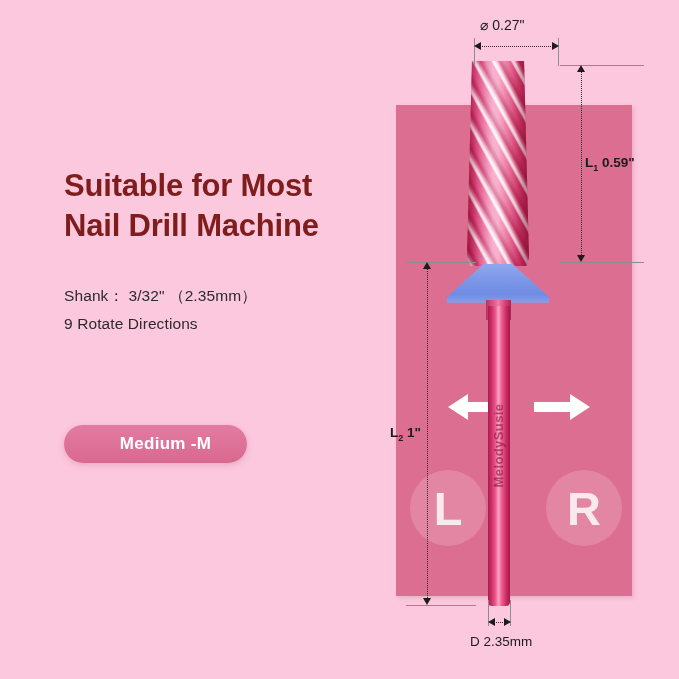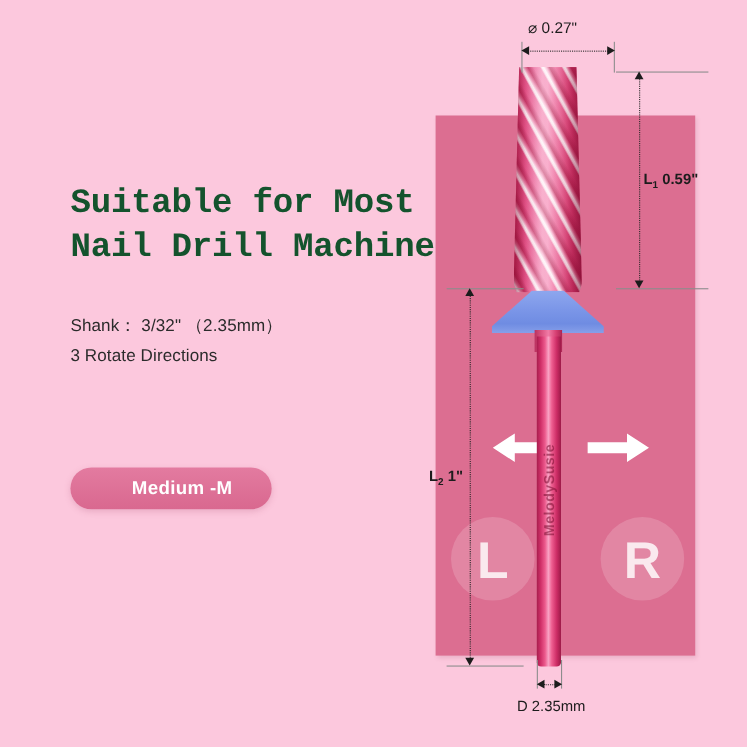--- a/index.html
+++ b/index.html
@@ -9,24 +9,23 @@
     font-family:"Liberation Sans", sans-serif;
     overflow:hidden;
     position:relative;
   }
   #stage{position:absolute;left:0;top:0;width:679px;height:679px;}
 
   
   .headline{
     position:absolute;left:64px;top:166px;
     font-size:31px;line-height:1.28;
-    font-weight:700;color:#14532d;
+    font-weight:700;color:#7f1d1d;
     letter-spacing:-0.2px;
     white-space:pre-line;
-    font-family:Liberation Mono, monospace;
   }
   .spec{
     position:absolute;left:64px;
     font-size:15.5px;color:#2b2b2b;font-weight:400;
     letter-spacing:0.1px;
   }
   .spec-1{top:286px;}
   .spec-2{top:315px;}
 
   .grit-badge{
@@ -173,21 +172,21 @@
 </style>
 </head>
 <body>
 
 <div id="stage">
 
   <div class="headline">Suitable for Most
 Nail Drill Machine</div>
 
   <div class="spec spec-1">Shank： 3/32" （2.35mm）</div>
-  <div class="spec spec-2">3 Rotate Directions</div>
+  <div class="spec spec-2">9 Rotate Directions</div>
 
   <div class="grit-badge">
     <span>Medium -M</span>
   </div>
 
   <div class="panel"></div>
 
   <div class="dir-badge dir-l">
     <span>L</span>
   </div>

